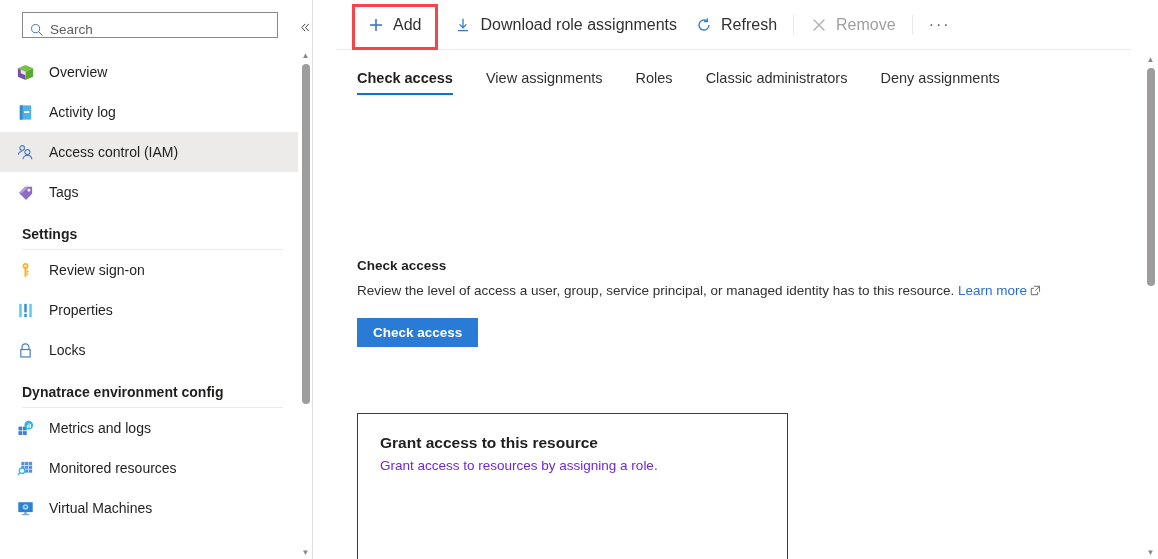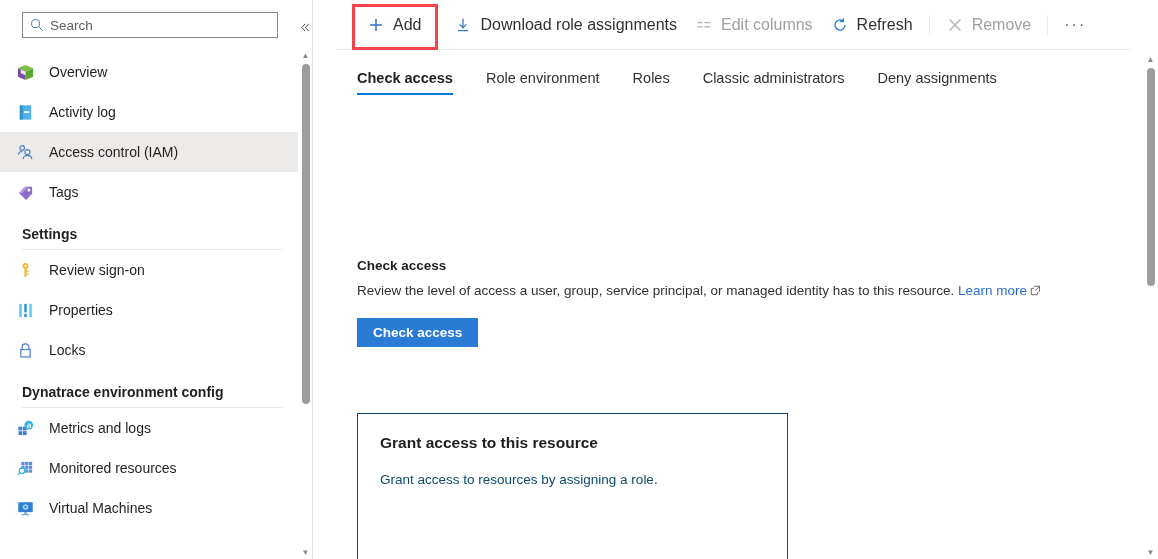--- a/index.html
+++ b/index.html
@@ -21,21 +21,21 @@
     overflow: hidden;
   }
   .search-row {
     position: absolute; left: 0; top: 0; width: 313px; height: 48px;
   }
   .search-box {
     position: absolute; left: 22px; top: 12px;
     width: 256px; height: 26px;
     border: 1px solid #8a8886;
     background: #fff;
-    display: flex; align-items: center;
+    display: flex; align-items: flex-end;
     box-sizing: border-box;
   }
   .search-box .mag { margin-left: 7px; display:flex; align-items:center; }
   .search-input {
     border: none; outline: none;
     font-family: "Liberation Sans", sans-serif;
     font-size: 13.5px;
     color: #605e5c;
     background: transparent;
     margin-left: 6px;
@@ -182,22 +182,22 @@
     border: 1px solid #0c4a6e;
     background: #fff;
     box-sizing: border-box;
     padding-left: 32px;
   }
   .card-title {
     position: absolute; left: 22px; top: 20px;
     font-size: 15.5px; font-weight: bold; color: #201f1e;
   }
   .card-desc {
-    position: absolute; left: 22px; top: 58px;
-    font-size: 13.5px; color: #0c4a6e;
+    position: absolute; left: 22px; top: 44px;
+    font-size: 13.5px; color: #6d28d9;
   }
 
   
   .rsb-track {
     position: absolute; right: 0; top: 52px;
     width: 15px; height: 507px; background: #ffffff;
   }
   .rsb-arrow {
     position: absolute; left: 0; width: 15px; height: 14px;
     display: flex; align-items: center; justify-content: center;
@@ -405,31 +405,20 @@
         <span class="tbi">
           <svg width="16" height="16" viewBox="0 0 16 16">
             <line x1="8" y1="1.8" x2="8" y2="10.6" stroke="#3b78c4" stroke-width="1.3"></line>
             <polyline points="4.6,7.4 8,10.8 11.4,7.4" fill="none" stroke="#3b78c4" stroke-width="1.3"></polyline>
             <line x1="3" y1="13.6" x2="13" y2="13.6" stroke="#3b78c4" stroke-width="1.3"></line>
           </svg>
         </span>
         <span>Download role assignments</span>
       </div>
 
-      <div class="tb-btn disabled">
-        <span class="tbi">
-          <svg width="16" height="16" viewBox="0 0 16 16">
-            <line x1="1.5" y1="5.6" x2="6.4" y2="5.6" stroke="#b5b3b1" stroke-width="1.3"></line>
-            <line x1="8.4" y1="5.6" x2="14.4" y2="5.6" stroke="#b5b3b1" stroke-width="1.3"></line>
-            <line x1="1.5" y1="9.8" x2="6.4" y2="9.8" stroke="#b5b3b1" stroke-width="1.3"></line>
-            <line x1="8.4" y1="9.8" x2="14.4" y2="9.8" stroke="#b5b3b1" stroke-width="1.3"></line>
-          </svg>
-        </span>
-        <span>Edit columns</span>
-      </div>
 
       <div class="tb-btn">
         <span class="tbi">
           <svg width="16" height="16" viewBox="0 0 16 16">
             <path d="M13 8 a5 5 0 1 1 -1.8 -3.85" fill="none" stroke="#2f7fd4" stroke-width="1.35"></path>
             <polyline points="11.3,1.2 11.3,4.5 8.1,4.5" fill="none" stroke="#2f7fd4" stroke-width="1.35"></polyline>
           </svg>
         </span>
         <span>Refresh</span>
       </div>
@@ -453,21 +442,21 @@
       </div>
 
       <div class="add-highlight"></div>
     </div>
 
     <div class="tabs">
       <div class="tab active">
         <span>Check access</span>
       </div>
       <div class="tab">
-        <span>Role environment</span>
+        <span>View assignments</span>
       </div>
       <div class="tab">
         <span>Roles</span>
       </div>
       <div class="tab">
         <span>Classic administrators</span>
       </div>
       <div class="tab">
         <span>Deny assignments</span>
       </div>

